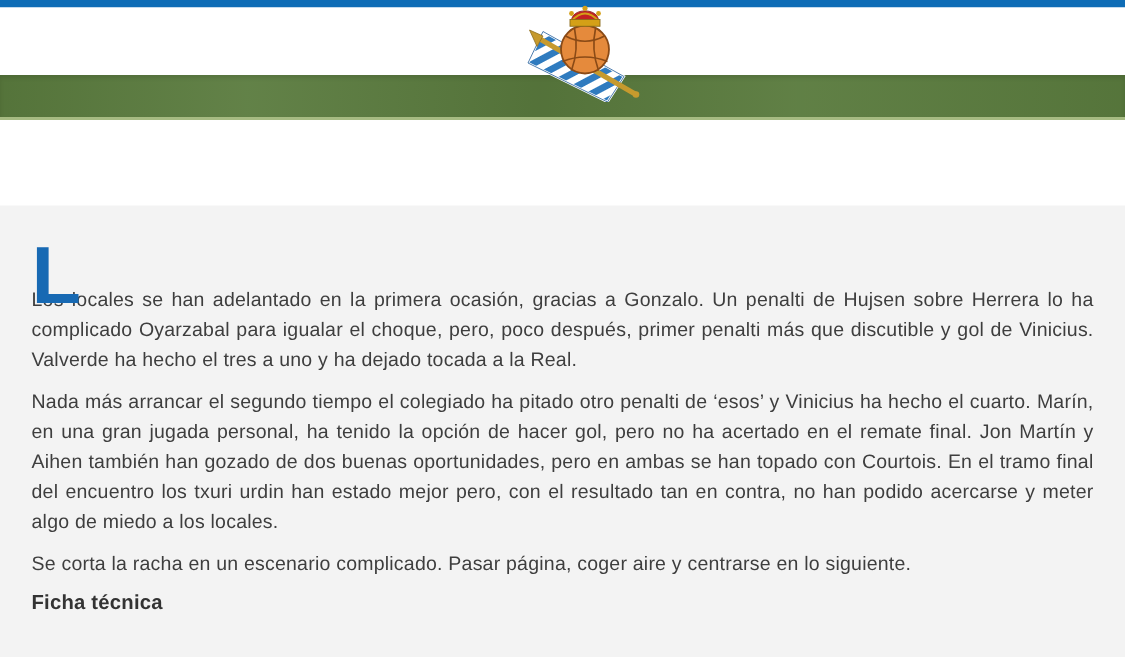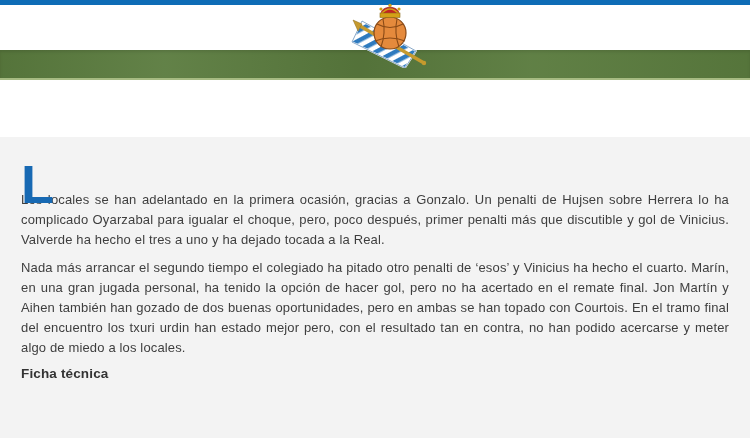--- a/index.html
+++ b/index.html
@@ -115,17 +115,18 @@
     </div>
   </header>
 
   <main class="article">
     <p class="p-lead"><span class="dropcap">L</span></p>
 
     <p>Los locales se han adelantado en la primera ocasión, gracias a Gonzalo. Un penalti de Hujsen sobre Herrera lo ha complicado Oyarzabal para igualar el choque, pero, poco después, primer penalti más que discutible y gol de Vinicius. Valverde ha hecho el tres a uno y ha dejado tocada a la Real.</p>
 
     <p>Nada más arrancar el segundo tiempo el colegiado ha pitado otro penalti de ‘esos’ y Vinicius ha hecho el cuarto. Marín, en una gran jugada personal, ha tenido la opción de hacer gol, pero no ha acertado en el remate final. Jon Martín y Aihen también han gozado de dos buenas oportunidades, pero en ambas se han topado con Courtois. En el tramo final del encuentro los txuri urdin han estado mejor pero, con el resultado tan en contra, no han podido acercarse y meter algo de miedo a los locales.</p>
 
+    <p>Se corta la racha en un escenario complicado. Pasar página, coger aire y centrarse en lo siguiente.</p>
 
     <h3 class="section-heading">Ficha técnica</h3>
   </main>
 
 </div>
 
 </body></html>

